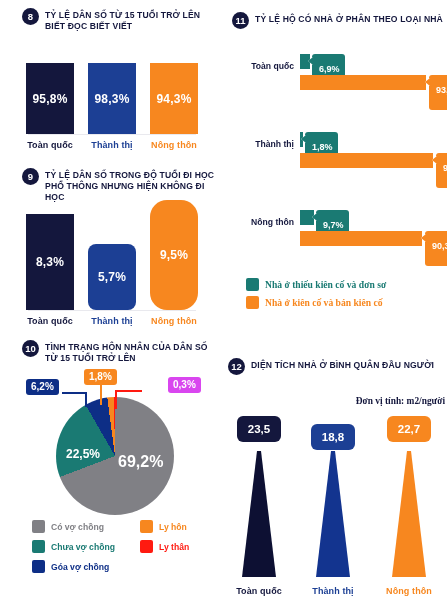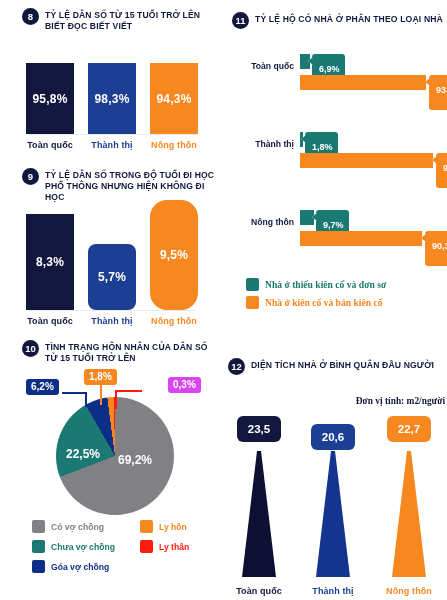--- a/index.html
+++ b/index.html
@@ -174,21 +174,21 @@
       <svg class="leader" style="left:0;top:0;" width="224" height="175">
         <path d="M101,18 L101,40" stroke="#f7871f" stroke-width="2" fill="none"></path>
         <path d="M62,28 L86,28 L86,42" stroke="#0d2e86" stroke-width="2" fill="none"></path>
         <path d="M142,26 L116,26 L116,44" stroke="#ff1a10" stroke-width="2" fill="none"></path>
       </svg>
 
       <div class="callout" style="left:84px;top:4px;background:#f7871f;">1,8%</div>
       <div class="callout" style="left:26px;top:14px;background:#0d2e86;">6,2%</div>
       <div class="callout" style="left:132px;top:12px;background:#d946ef;margin-left:36px;">0,3%</div>
 
-      <div style="position:absolute;left:118px;top:88px;color:#fff;font-weight:bold;font-size:12px;">69,2%</div>
+      <div style="position:absolute;left:118px;top:88px;color:#fff;font-weight:bold;font-size:16px;">69,2%</div>
       <div style="position:absolute;left:66px;top:82px;color:#fff;font-weight:bold;font-size:12px;">22,5%</div>
     </div>
 
     <div style="position:absolute;left:0;top:520px;width:224px;" class="legend">
       <div class="leg-item">
         <span class="leg-sw" style="background:#808085;"></span>
         <span class="leg-lb" style="color:#808085;">Có vợ chồng</span>
       </div>
       <div class="leg-item">
         <span class="leg-sw" style="background:#f7871f;"></span>
@@ -265,21 +265,21 @@
           <span>23,5</span>
         </div>
         <svg class="cone" width="62" height="128">
           <polygon points="29,0 33,0 48,126 14,126" fill="#0d1033"></polygon>
         </svg>
         <div class="clabel" style="color:#14173d;">Toàn quốc</div>
       </div>
 
       <div class="cone-col" style="left: 78px; bottom: 4px;">
         <div class="pin" style="background:#1c3f94;margin-bottom:0;">
-          <span>20,6</span>
+          <span>18,8</span>
         </div>
         <svg class="cone" width="62" height="128">
           <polygon points="29,0 33,0 48,126 14,126" fill="#13348f"></polygon>
         </svg>
         <div class="clabel" style="color:#1c3f94;">Thành thị</div>
       </div>
 
       <div class="cone-col" style="left: 154px; bottom: 4px;">
         <div class="pin" style="background:#f7871f;">
           <span>22,7</span>

